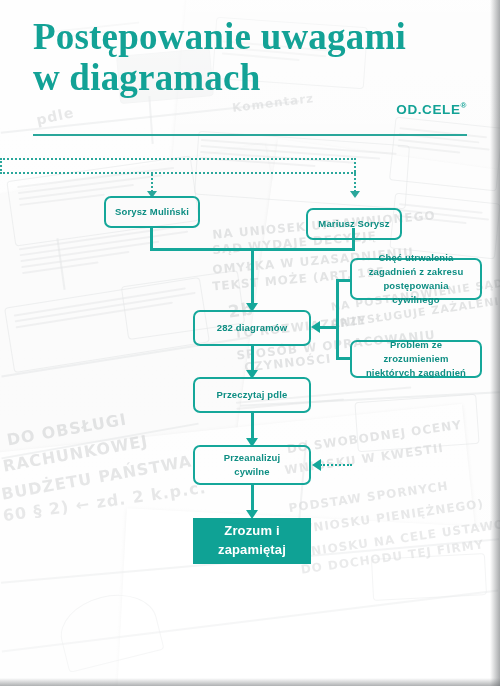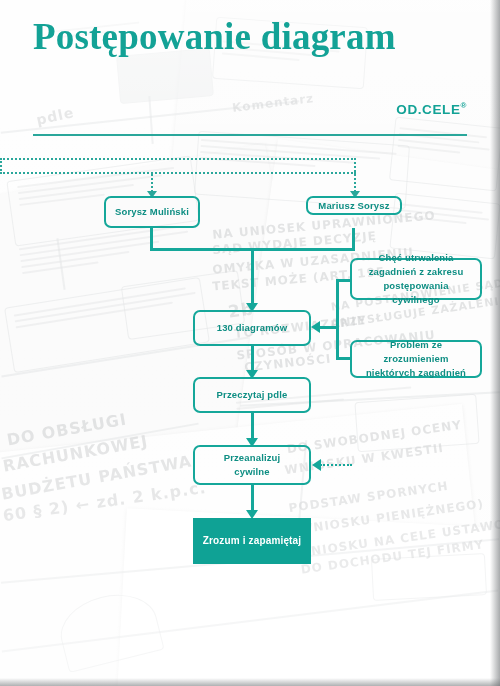--- a/index.html
+++ b/index.html
@@ -79,21 +79,21 @@
   .dhead.b{left:350px;top:191px;}
 
   
   .box{position:absolute;box-sizing:border-box;border:2.5px solid #15a79a;border-radius:7px;
        display:flex;align-items:center;justify-content:center;text-align:center;
        color:#0e8e83;font-weight:700;background:transparent;}
   .box .t{font-size:9.5px;line-height:1.45;letter-spacing:.15px;padding:0 7px;}
 
   .box.dotted{border:2.5px dotted #15a79a;}
   .box.solid{background:#0fa295;border-color:#0fa295;color:#ffffff;}
-  .box.solid .t{font-size:10px;}
+  .box.solid .t{font-size:13px;}
 
   
   .conn{position:absolute;background:#15a79a;}
   .ahead{position:absolute;width:0;height:0;}
   .ahead.down{border-left:6px solid transparent;border-right:6px solid transparent;border-top:9px solid #15a79a;}
   .ahead.left{border-top:6px solid transparent;border-bottom:6px solid transparent;border-right:9px solid #15a79a;}
 </style>
 </head>
 <body>
 
@@ -200,48 +200,49 @@
     <div class="hand" style="left:292px;top:510px;font-size:12px;transform:rotate(-8deg);">(WNIOSKU PIENIĘŻNEGO)</div>
     <div class="hand" style="left:296px;top:530px;font-size:12px;transform:rotate(-8deg);">WNIOSKU NA CELE USTAWOWE</div>
     <div class="hand" style="left:300px;top:550px;font-size:12px;transform:rotate(-8deg);">DO DOCHODU TEJ FIRMY</div>
 
     <div class="wash"></div>
   </div>
 
   <div class="fg">
 
     <div class="title">
-      <span>Postępowanie diagram</span>
+      <span>Postępowanie uwagami</span>
+      <span class="l2">w diagramach</span>
     </div>
 
     <div class="brand"><span>OD.CELE</span><sup>®</sup></div>
 
     <div class="rule"></div>
 
     <div class="dband"></div>
     <div class="ddrop a"></div>
     <div class="ddrop b"></div>
     <div class="dhead a"></div>
     <div class="dhead b"></div>
 
     <div class="box" style="left:104px;top:196px;width:96px;height:32px;">
       <span class="t">Sorysz Muliński</span>
     </div>
-    <div class="box" style="left:306px;top:196px;width:96px;height:19px;">
+    <div class="box" style="left:306px;top:208px;width:96px;height:32px;">
       <span class="t">Mariusz Sorysz</span>
     </div>
 
     <div class="conn" style="left:150px;top:228px;width:3px;height:22px;"></div>
     <div class="conn" style="left:352px;top:228px;width:3px;height:22px;"></div>
     <div class="conn" style="left:150px;top:248px;width:205px;height:3px;"></div>
     <div class="conn" style="left:251px;top:248px;width:3px;height:57px;"></div>
     <div class="ahead down" style="left:246px;top:303px;"></div>
 
     <div class="box" style="left:193px;top:310px;width:118px;height:36px;">
-      <span class="t">130 diagramów</span>
+      <span class="t">282 diagramów</span>
     </div>
 
     <div class="box" style="left:350px;top:258px;width:132px;height:42px;">
       <span class="t">Chęć utrwalenia zagadnień z zakresu postępowania cywilnego</span>
     </div>
     <div class="box" style="left:350px;top:340px;width:132px;height:38px;">
       <span class="t">Problem ze zrozumieniem niektórych zagadnień</span>
     </div>
 
     <div class="conn" style="left:336px;top:279px;width:14px;height:3px;"></div>

